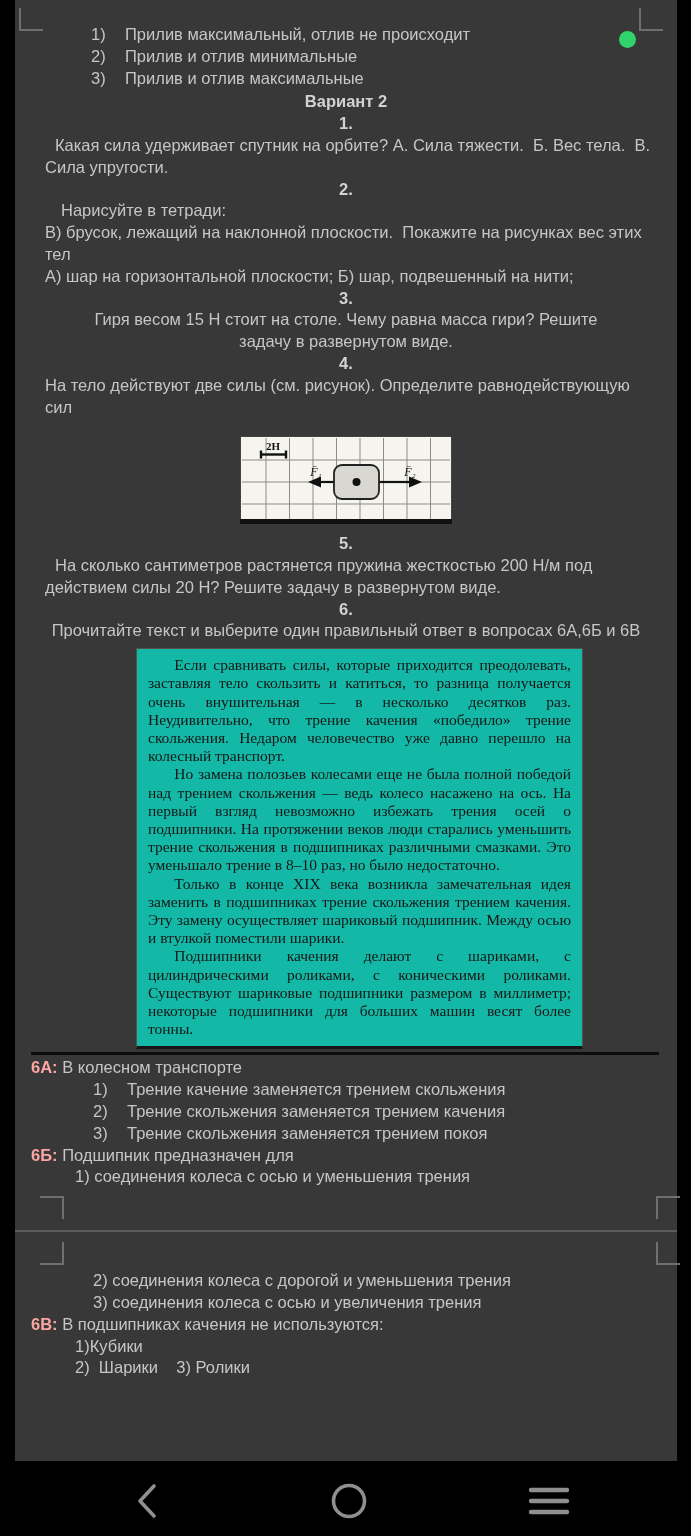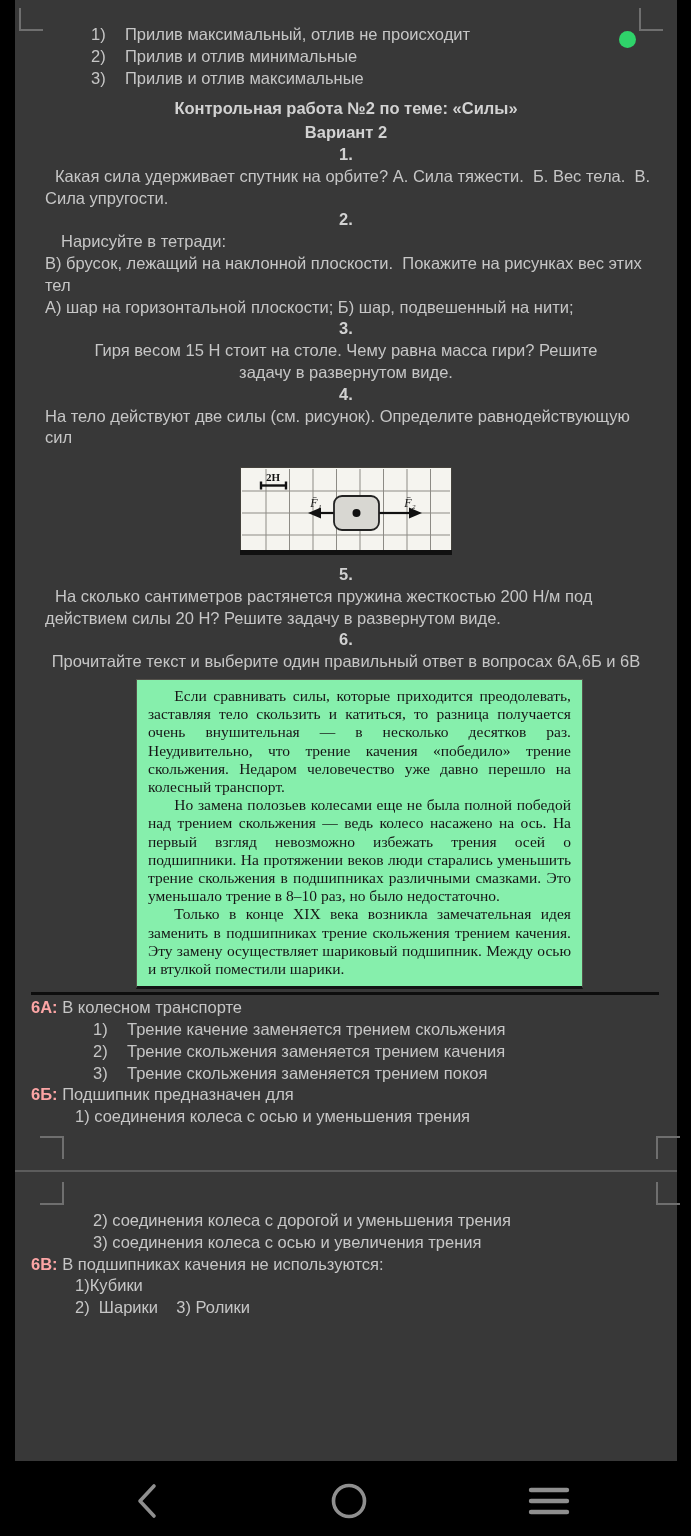--- a/index.html
+++ b/index.html
@@ -32,21 +32,21 @@
   .opts-6 .onum{min-width:20px;}
   .opt-simple{padding-left:44px;}
   .lbl-line .lbl{font-weight:bold;color:#fca5a5;}
 
   
   .figure-wrap{width:212px;margin:18px auto 0 auto;}
 
   
   .scan{
     margin:6px 0 0 105px;width:447px;box-sizing:border-box;
-    background:#86efac;color:#161616;
+    background:#14b8a6;color:#161616;
     font-family:"Liberation Serif", serif;
     font-size:15.5px;line-height:18.2px;text-align:justify;
     padding:7px 11px 8px 11px;
     border:1px solid #55524c;border-bottom:3px solid #141414;
   }
   .scan p{margin:0;text-indent:1.7em;}
   .dark-rule{margin-top:3px;height:3px;width:628px;background:#0d0d0d;}
 
   
   .mark{position:absolute;width:22px;height:21px;}
@@ -94,21 +94,20 @@
       <div class="opt-row">
         <span class="onum" data-bind="page1.prev_options.1.num">2)</span>
         <span data-bind="page1.prev_options.1.text">Прилив и отлив минимальные</span>
       </div>
       <div class="opt-row">
         <span class="onum" data-bind="page1.prev_options.2.num">3)</span>
         <span data-bind="page1.prev_options.2.text">Прилив и отлив максимальные</span>
       </div>
     </div>
 
-    <div class="center bold" style="margin-top:9px;" data-bind="page1.title">Контрольная работа №2 по теме: «Силы»</div>
     <div class="center bold" style="margin-top:2px;" data-bind="page1.variant">Вариант 2</div>
 
     <div class="qnum" data-bind="page1.q1.num">1.</div>
     <div class="q-text-ind" data-bind="page1.q1.text">Какая сила удерживает спутник на орбите? А. Сила тяжести.  Б. Вес тела.  В. Сила упругости.</div>
 
     <div class="qnum" data-bind="page1.q2.num">2.</div>
     <div style="padding-left:30px;" data-bind="page1.q2.line1">Нарисуйте в тетради:</div>
     <div class="q-text" data-bind="page1.q2.line3">В) брусок, лежащий на наклонной плоскости.  Покажите на рисунках вес этих тел</div>
     <div class="q-text" data-bind="page1.q2.line2">А) шар на горизонтальной плоскости; Б) шар, подвешенный на нити;</div>
 
@@ -164,20 +163,21 @@
     <div class="qnum" style="margin-top:3px;" data-bind="page1.q5.num">5.</div>
     <div class="q-text-ind" data-bind="page1.q5.text">На сколько сантиметров растянется пружина жесткостью 200 Н/м под действием силы 20 Н? Решите задачу в развернутом виде.</div>
 
     <div class="qnum" data-bind="page1.q6.num">6.</div>
     <div class="center" data-bind="page1.q6.text">Прочитайте текст и выберите один правильный ответ в вопросах 6А,6Б и 6В</div>
 
     <div class="scan">
       <p data-bind="page1.reading.p1">Если сравнивать силы, которые приходится преодолевать, заставляя тело скользить и катиться, то разница получается очень внушительная — в несколько десятков раз. Неудивительно, что трение качения «победило» трение скольжения. Недаром человечество уже давно перешло на колесный транспорт.</p>
       <p data-bind="page1.reading.p2">Но замена полозьев колесами еще не была полной победой над трением скольжения — ведь колесо насажено на ось. На первый взгляд невозможно избежать трения осей о подшипники. На протяжении веков люди старались уменьшить трение скольжения в подшипниках различными смазками. Это уменьшало трение в 8–10 раз, но было недостаточно.</p>
       <p data-bind="page1.reading.p3">Только в конце XIX века возникла замечательная идея заменить в подшипниках трение скольжения трением качения. Эту замену осуществляет шариковый подшипник. Между осью и втулкой поместили шарики.</p>
+      <p data-bind="page1.reading.p4">Подшипники качения делают с шариками, с цилиндрическими роликами, с коническими роликами. Существуют шариковые подшипники размером в миллиметр; некоторые подшипники для больших машин весят более тонны.</p>
     </div>
     <div class="dark-rule"></div>
 
     <div class="lbl-line" style="margin-top:2px;">
       <span class="lbl" data-bind="page1.q6a.label">6А:</span>
       <span data-bind="page1.q6a.text">В колесном транспорте</span>
     </div>
     <div class="opts-6">
       <span class="onum" data-bind="page1.q6a.options.0.num">1)</span>
       <span data-bind="page1.q6a.options.0.text">Трение качение заменяется трением скольжения</span>

